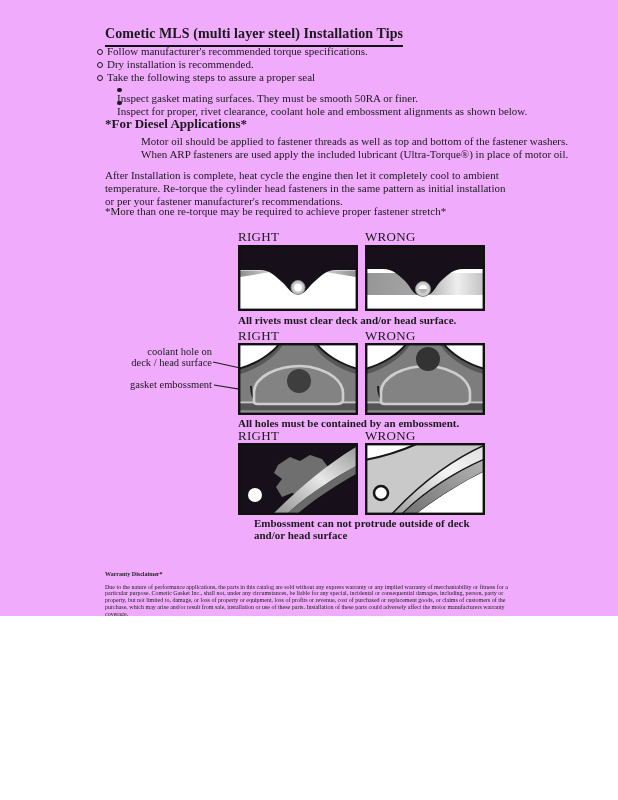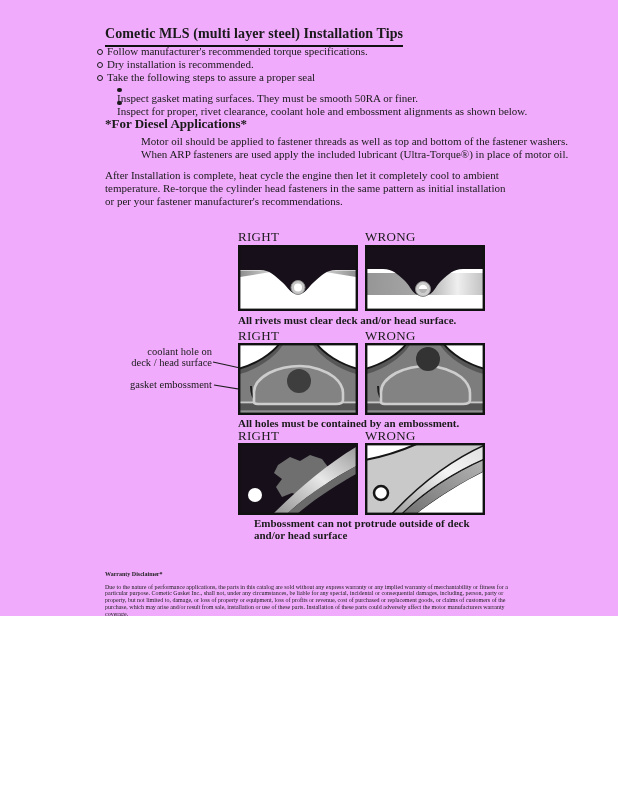--- a/index.html
+++ b/index.html
@@ -66,20 +66,21 @@
       <span class="body-text">Inspect for proper, rivet clearance, coolant hole and embossment alignments as shown below.</span>
     </div>
   </div>
 
   <div class="abs section-heading" style="left:105px;top:116px;">*For Diesel Applications*</div>
   <div class="abs body-text pre" style="left:105px;top:135px;width:470px;margin-left:36px;">Motor oil should be applied to fastener threads as well as top and bottom of the fastener washers.
 When ARP fasteners are used apply the included lubricant (Ultra-Torque®) in place of motor oil.</div>
   <div class="abs body-text pre" style="left:105px;top:169px;width:470px;">After Installation is complete, heat cycle the engine then let it completely cool to ambient
 temperature. Re-torque the cylinder head fasteners in the same pattern as initial installation
 or per your fastener manufacturer's recommendations.</div>
+  <div class="abs body-text" style="left:105px;top:205px;width:470px;">*More than one re-torque may be required to achieve proper fastener stretch*</div>
 
   <div class="abs diag-label" style="left:238px;top:229px;">RIGHT</div>
   <div class="abs diag-label" style="left:365px;top:229px;">WRONG</div>
 
   <svg class="abs" style="left:238px;top:245px;" width="120" height="66" viewBox="0 0 120 66">
     <defs>
       <linearGradient id="g1a" x1="0" y1="0" x2="1" y2="0">
         <stop offset="0" stop-color="#8e8e8e"></stop>
           <stop offset="1" stop-color="#e6e6e6"></stop>
       </linearGradient>

